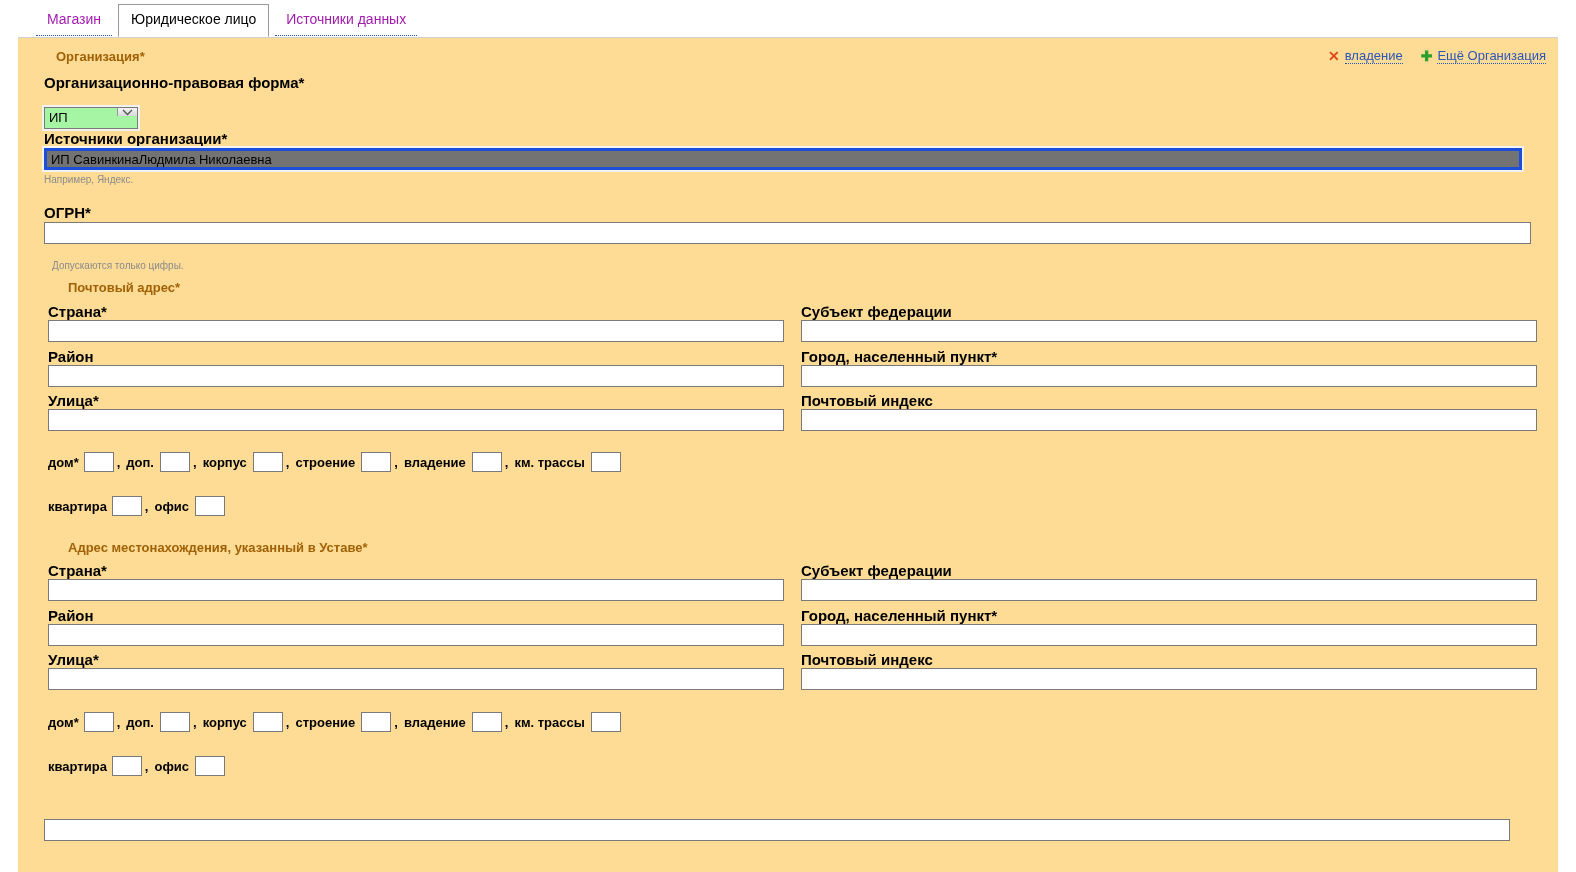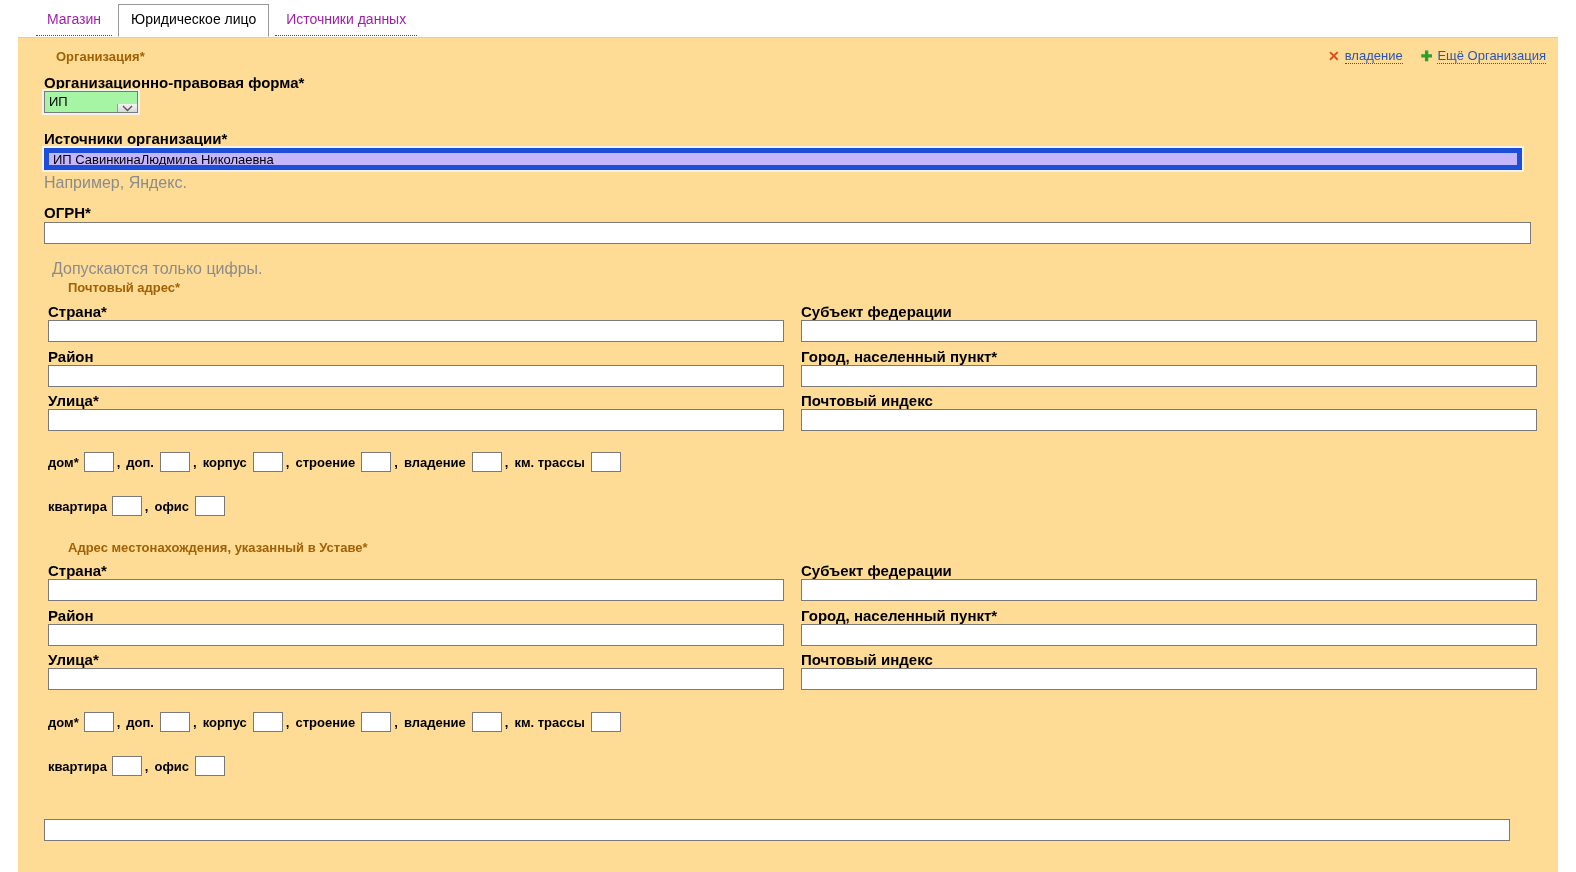--- a/index.html
+++ b/index.html
@@ -97,62 +97,63 @@
 
   .lbl {
     position: absolute;
     font-size: 15px;
     font-weight: bold;
     color: #000;
     white-space: nowrap;
   }
   .hint {
     position: absolute;
-    font-size: 16px;
+    font-size: 10px;
     color: #8b8b8b;
     white-space: nowrap;
   }
 
   input.txtfield {
     position: absolute;
     height: 22px;
     border: 1px solid #7a7a7a;
     background: #ffffff;
     font-family: "Liberation Sans", sans-serif;
     font-size: 13px;
     color: #000;
     padding: 1px 4px;
     outline: none;
   }
   input.green {
-    background: #c4b5fd;
-    border: 5px solid #1d4ed8;
+    background: #737373;
+    border: 3px solid #1d4ed8;
     outline: 2px solid #f2f2f0;
   }
   input.tiny {
     position: relative;
     height: 20px;
     width: 30px;
     border: 1px solid #7a7a7a;
     background: #fff;
     font-family: "Liberation Sans", sans-serif;
     font-size: 12px;
     padding: 0 2px;
     outline: none;
     vertical-align: middle;
   }
 
   .selwrap {
     position: absolute;
     display: inline-flex;
-    align-items: flex-end;
+    align-items: flex-start;
     height: 22px;
     border: 1px solid #7a7a7a;
     outline: 2px solid #f2f2f0;
     background: #a5f5a5;
+    margin-top: 16px;
   }
   .selwrap .selval {
     width: 72px;
     background: #a5f5a5;
     font-size: 13px;
     line-height: 20px;
     padding-left: 4px;
     color: #000;
   }
   .selwrap .selbtn {

